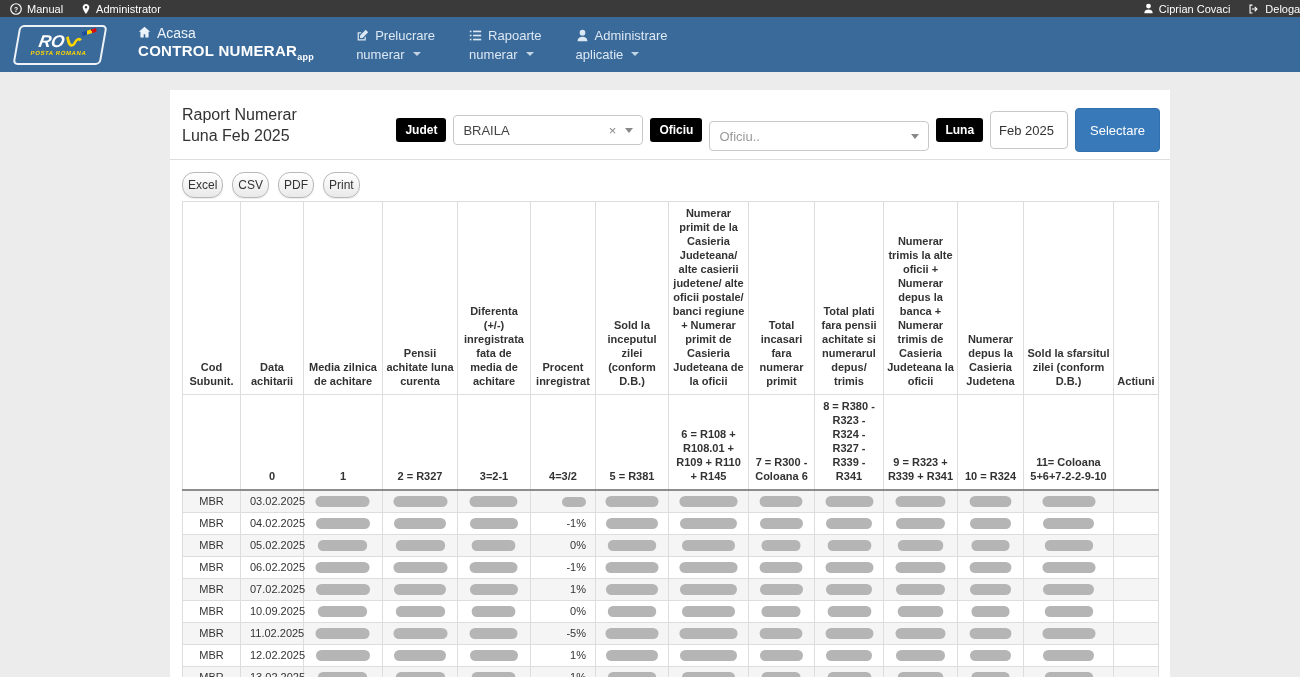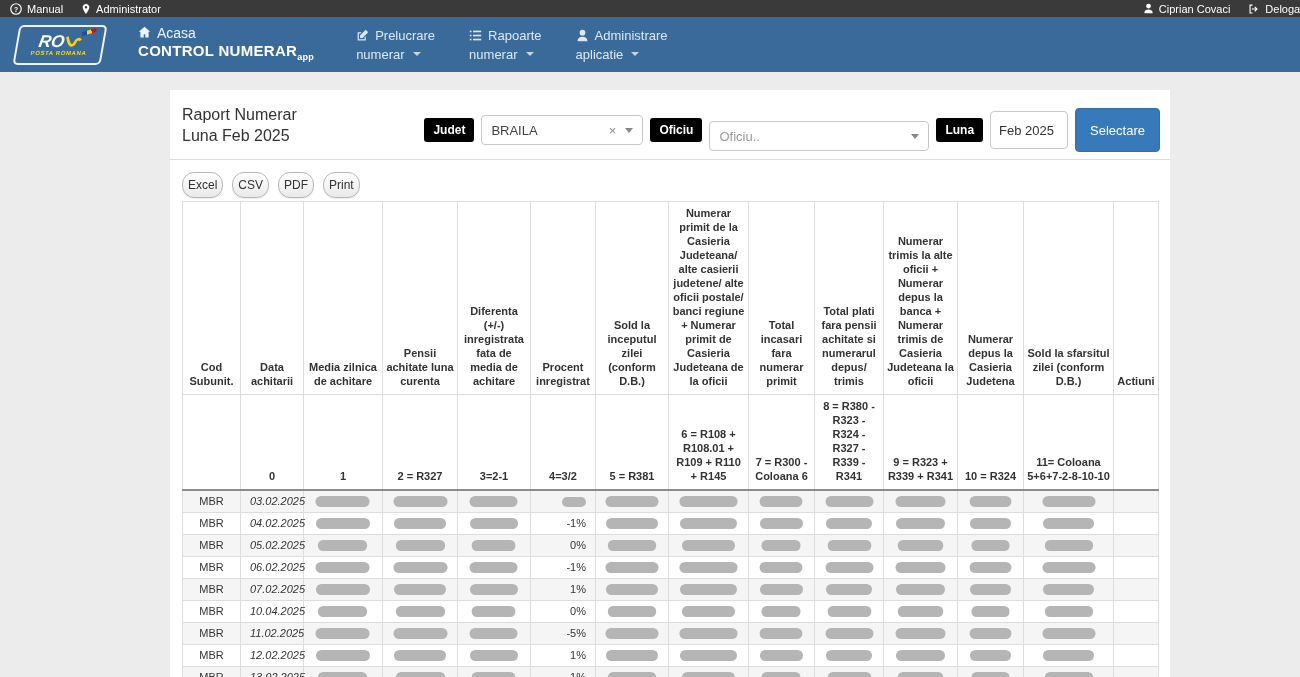--- a/index.html
+++ b/index.html
@@ -43,21 +43,21 @@
 
   .filters { position: absolute; top: 18px; right: 10px; display: flex; align-items: center; gap: 7px; }
   .badge-label { background: #000000; color: #fff; font-size: 12px; font-weight: bold;
                  padding: 5px 9px; border-radius: 3px; }
   .sel { height: 30px; background: #fff; border: 1px solid #c8c8c8; border-radius: 4px;
          display: flex; align-items: center; padding: 0 9px; font-size: 13px; color: #444; cursor: pointer; }
   .sel .flex { flex: 1; }
   .sel .clear-x { color: #888; font-size: 13px; margin-right: 9px; cursor: pointer; }
   .sel .dcaret { width: 0; height: 0; border-left: 4px solid transparent; border-right: 4px solid transparent;
                  border-top: 5px solid #888; }
-  .sel-judet { width: 162px; }
+  .sel-judet { width: 190px; }
   .sel-oficiu { width: 220px; margin-top: 12px; }
   .sel-oficiu .ph { color: #999; }
   .luna-input { width: 78px; height: 38px; border: 1px solid #c8c8c8; border-radius: 4px;
                 font-size: 13px; color: #333; padding: 0 8px; font-family: "Liberation Sans", sans-serif; }
   .btn-primary { height: 44px; background: #3879b9; border: 1px solid #3270ad; color: #fff;
                  font-size: 13px; padding: 0 14px; border-radius: 4px; cursor: pointer;
                  font-family: "Liberation Sans", sans-serif; }
 
   .panel-body { padding: 12px 12px 0; }
   .export-btns { display: flex; gap: 9px; }
@@ -69,21 +69,21 @@
   table { border-collapse: collapse; table-layout: fixed; width: 976px; margin-top: 3px; }
   th, td { border: 1px solid #ddd; }
   thead th { font-size: 11px; font-weight: bold; color: #333; text-align: center;
              vertical-align: bottom; padding: 4px 3px 6px; line-height: 14px; }
   tr.hdr-main th { height: 175px; }
   tr.hdr-formula th { height: 95px; border-bottom: 2px solid #8c8c8c; }
   tbody td { height: 22px; font-size: 11px; color: #333; padding: 2px 4px; }
   tbody tr:nth-child(odd) { background: #f5f5f5; }
   tbody tr:nth-child(even) { background: #fff; }
   td.c0 { text-align: center; }
-  td.c1 { text-align: left; padding-left: 9px; font-style: italic; }
+  td.c1 { text-align: left; padding-left: 9px; }
   td.c5 { text-align: right; padding-right: 9px; }
   .pill { display: block; height: 11px; border-radius: 6px; background: #b5b5b5; margin: 0 auto; width: 80%; }
   .c2 .pill { width: 76%; } .c3 .pill { width: 80%; } .c4 .pill { width: 74%; }
   .c6 .pill { width: 82%; } .c7 .pill { width: 80%; } .c8 .pill { width: 74%; }
   .c9 .pill { width: 78%; } .c10 .pill { width: 76%; } .c11 .pill { width: 72%; }
   .c12 .pill { width: 64%; }
   .pill-sm { display: inline-block; height: 10px; border-radius: 5px; background: #b5b5b5;
              width: 48%; vertical-align: middle; }
   tbody tr:nth-child(3n) .pill { transform: scaleX(.93); }
   tbody tr:nth-child(3n+1) .pill { transform: scaleX(1.02); }
@@ -262,21 +262,21 @@
             <th>1</th>
             <th>2 = R327</th>
             <th>3=2-1</th>
             <th>4=3/2</th>
             <th>5 = R381</th>
             <th>6 = R108 + R108.01 + R109 + R110 + R145</th>
             <th>7 = R300 - Coloana 6</th>
             <th>8 = R380 - R323 - R324 - R327 - R339 - R341</th>
             <th>9 = R323 + R339 + R341</th>
             <th>10 = R324</th>
-            <th>11= Coloana 5+6+7-2-8-10-10</th>
+            <th>11= Coloana 5+6+7-2-2-9-10</th>
             <th></th>
           </tr>
         </thead>
         <tbody>
             <tr>
           <td class="c0">MBR</td>
           <td class="c1">03.02.2025</td>
           <td class="c2 red">
                 <span class="pill"></span>
               </td>
@@ -449,21 +449,21 @@
           <td class="c11 red">
                 <span class="pill"></span>
               </td>
           <td class="c12 red">
                 <span class="pill"></span>
               </td>
           <td class="c13"></td>
         </tr>
             <tr>
           <td class="c0">MBR</td>
-          <td class="c1">10.04.2025</td>
+          <td class="c1">10.09.2025</td>
           <td class="c2 red">
                 <span class="pill"></span>
               </td>
           <td class="c3 red">
                 <span class="pill"></span>
               </td>
           <td class="c4 red">
                 <span class="pill"></span>
               </td>
           <td class="c5">0%</td>

